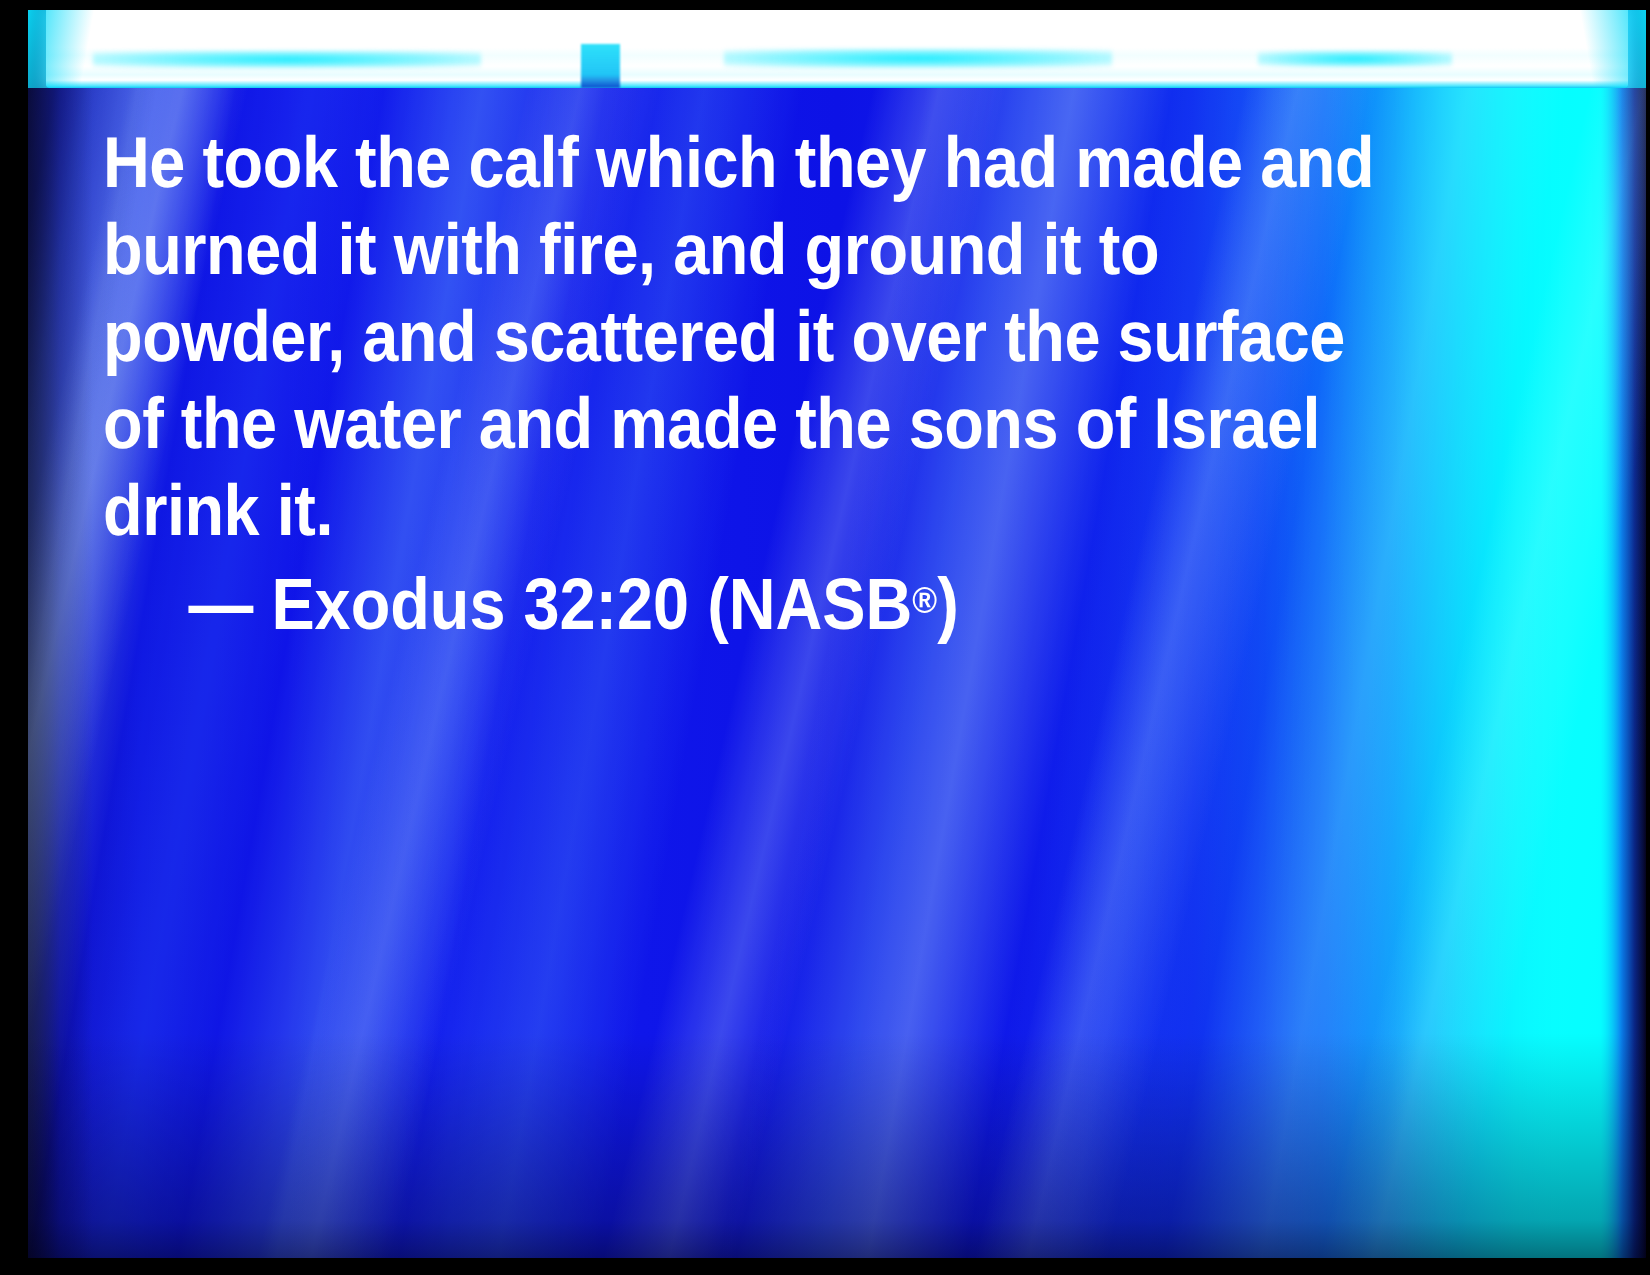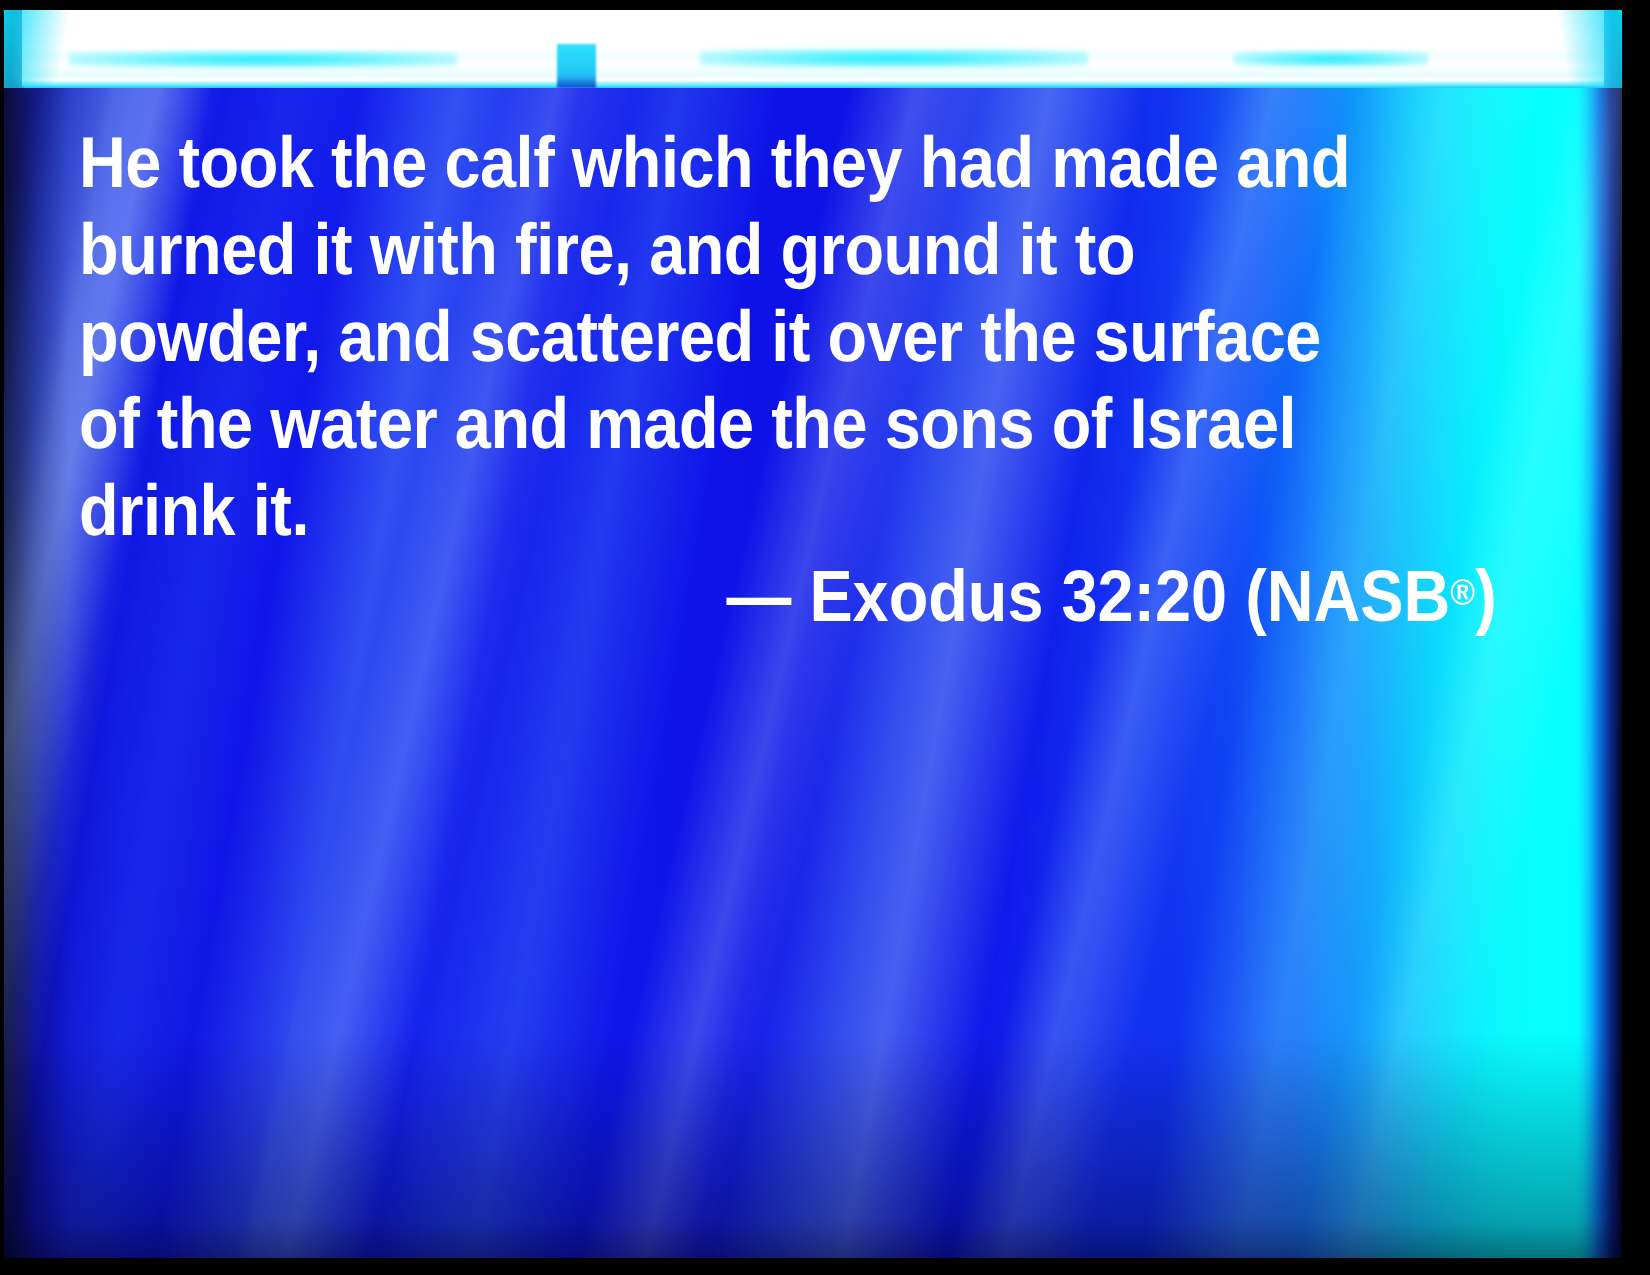--- a/index.html
+++ b/index.html
@@ -19,21 +19,21 @@
   
   #frame {
     position: absolute;
     left: 0; top: 0; right: 0; bottom: 0;
     background: #000000;
   }
 
   
   #canvas {
     position: absolute;
-    left: 4px;
+    left: 28px;
     top: 10px;
     width: 1618px;
     height: 1248px;
     overflow: hidden;
     background: #8b5cf6;
   }
 
   
   .bg-base {
     position: absolute;
@@ -246,25 +246,25 @@
     white-space: nowrap;
     transform: scaleX(0.90);
     transform-origin: left center;
     text-rendering: geometricPrecision;
   }
   #citation {
     position: absolute;
     left: 75px;
     top: 545px;
     width: 1418px;
-    text-align: right;
+    text-align: left;
     color: #ffffff;
     font-weight: bold;
     font-size: 72px;
-    line-height: 74px;
+    line-height: 90px;
     white-space: nowrap;
   }
   #citation .cite-inner {
     display: inline-block;
     transform: scaleX(0.90);
     transform-origin: right center;
   }
   .reg-mark {
     font-size: 0.52em;
     vertical-align: 0.42em;

